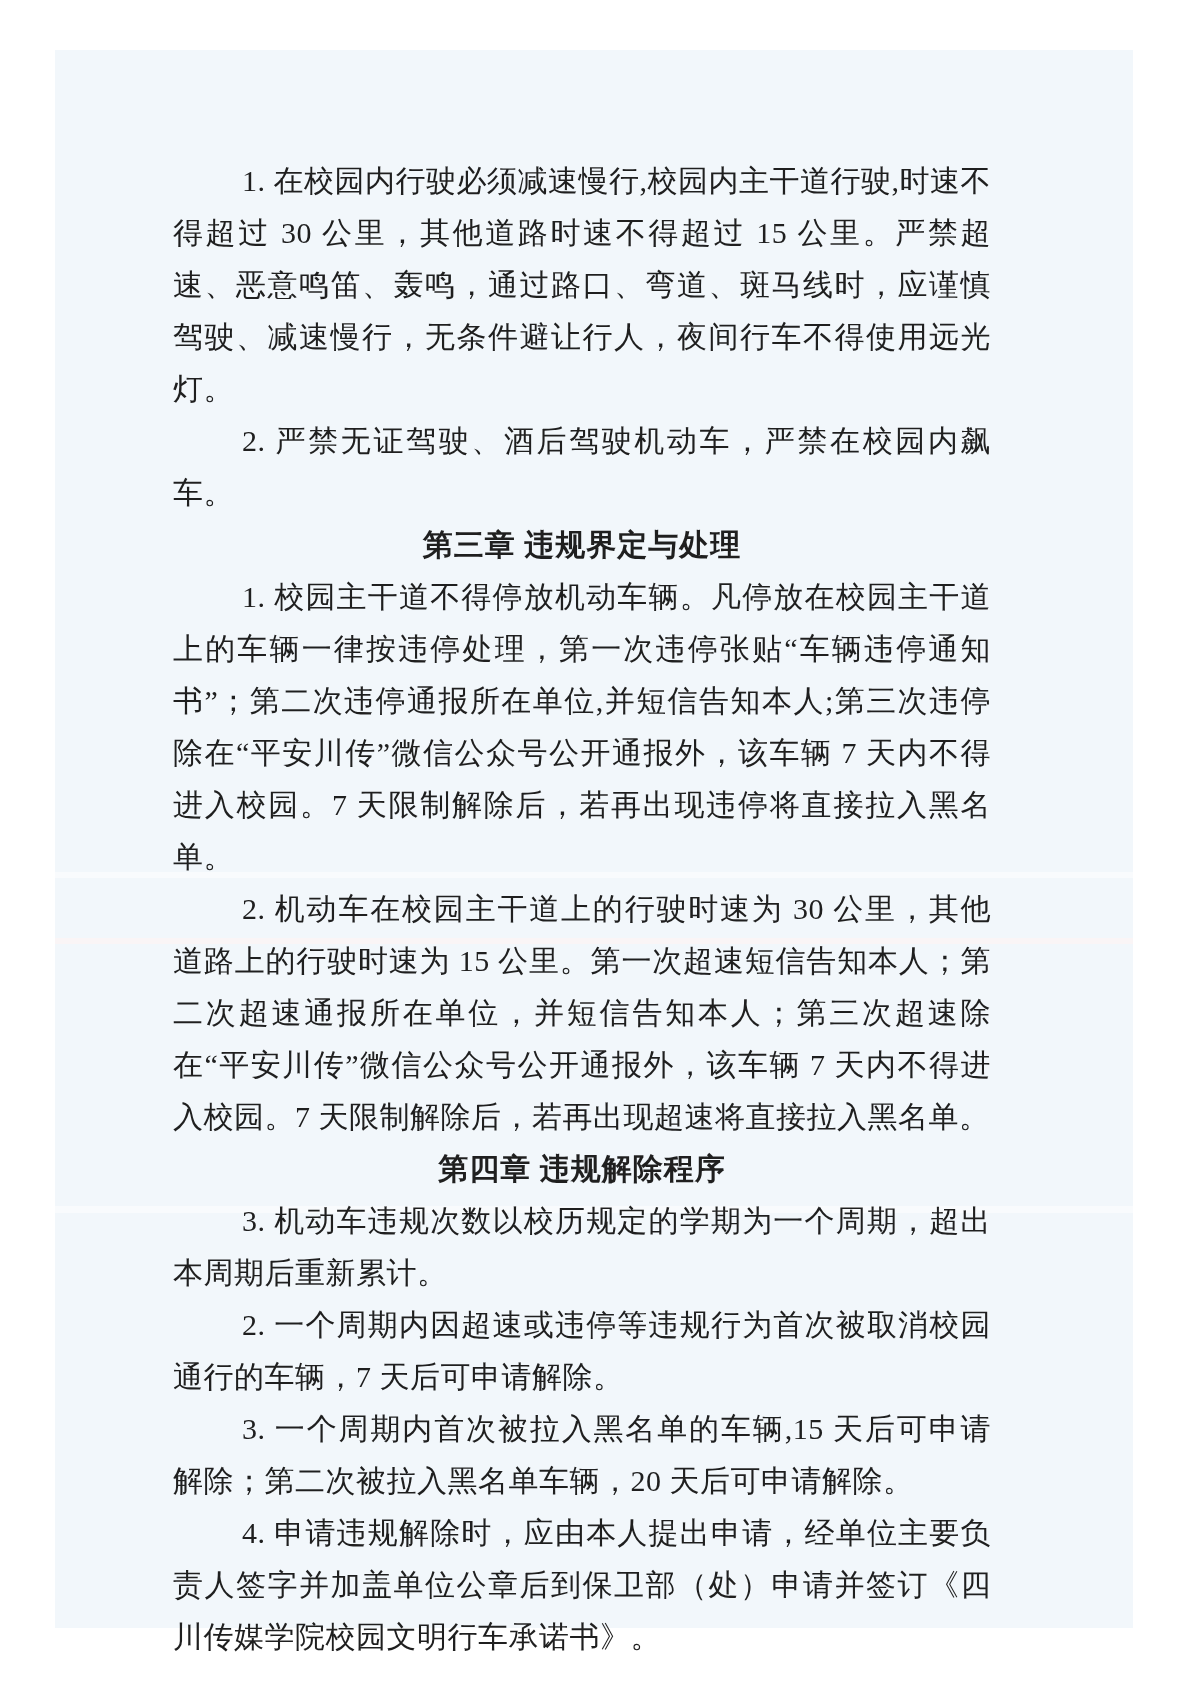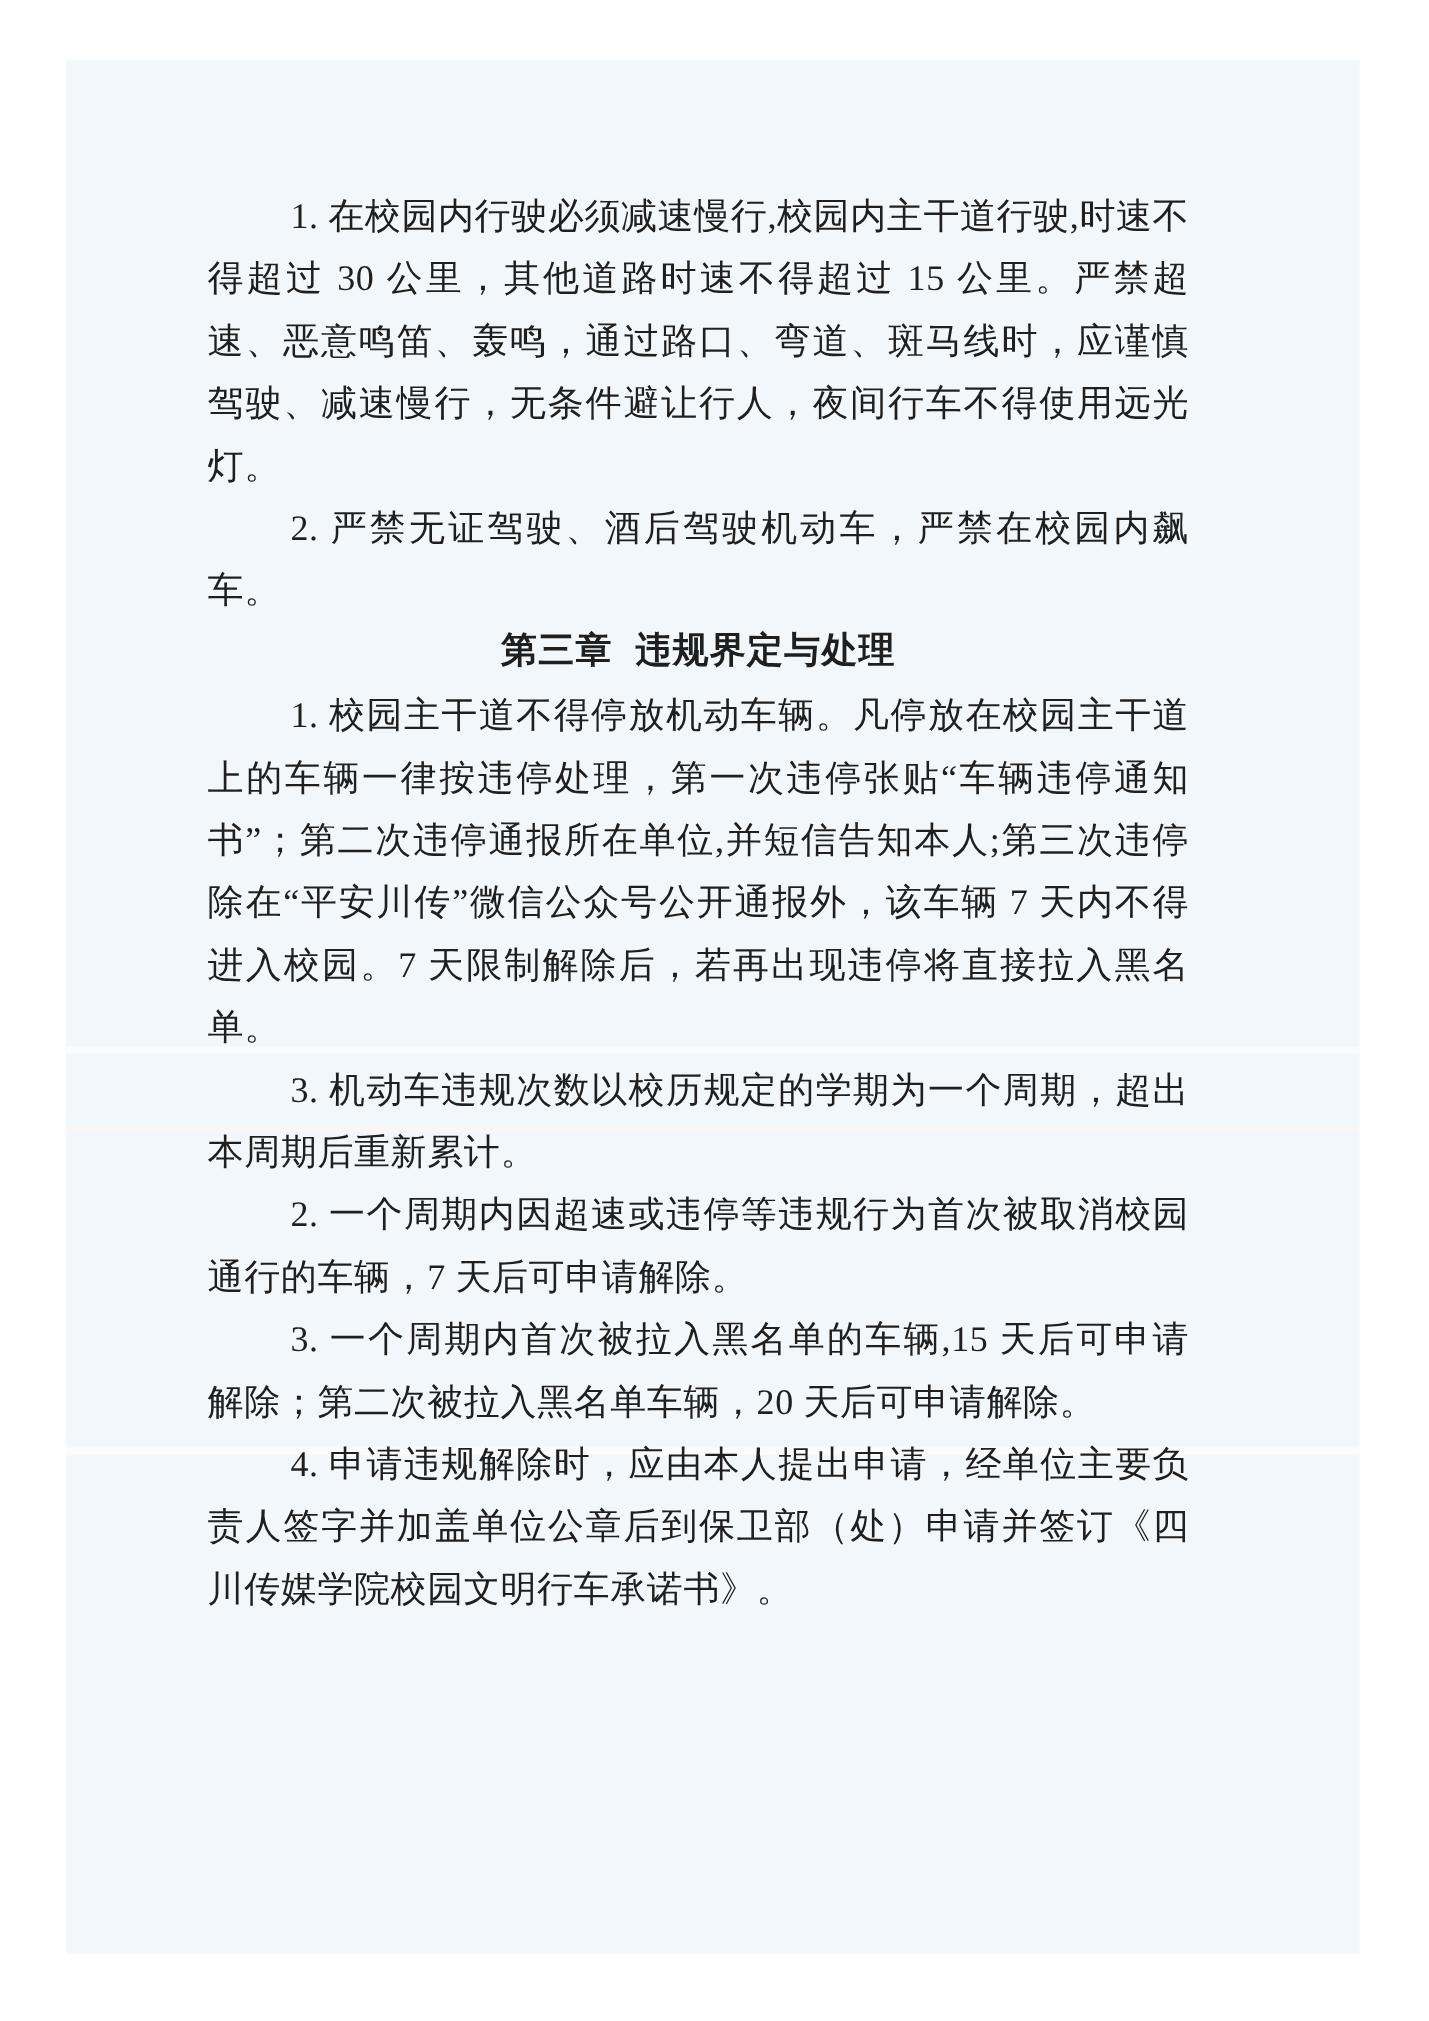--- a/index.html
+++ b/index.html
@@ -52,36 +52,37 @@
     text-indent: 2.3em;
   }
   .text-block h2 {
     margin: 0;
     font-size: 30px;
     line-height: 52px;
     font-weight: bold;
     text-align: center;
     text-indent: 0;
     letter-spacing: 1px;
-    font-family: Liberation Mono, monospace;
   }
 </style>
 </head>
 <body>
 
 <div class="canvas">
   <div class="paper">
     <div class="band band1"></div>
     <div class="band band2"></div>
     <div class="band band3"></div>
 
     <div class="text-block">
       <p>1. 在校园内行驶必须减速慢行,校园内主干道行驶,时速不得超过 30 公里，其他道路时速不得超过 15 公里。严禁超速、恶意鸣笛、轰鸣，通过路口、弯道、斑马线时，应谨慎驾驶、减速慢行，无条件避让行人，夜间行车不得使用远光灯。</p>
       <p>2. 严禁无证驾驶、酒后驾驶机动车，严禁在校园内飙车。</p>
       <h2>第三章 违规界定与处理</h2>
       <p>1. 校园主干道不得停放机动车辆。凡停放在校园主干道上的车辆一律按违停处理，第一次违停张贴“车辆违停通知书”；第二次违停通报所在单位,并短信告知本人;第三次违停除在“平安川传”微信公众号公开通报外，该车辆 7 天内不得进入校园。7 天限制解除后，若再出现违停将直接拉入黑名单。</p>
+      <p>2. 机动车在校园主干道上的行驶时速为 30 公里，其他道路上的行驶时速为 15 公里。第一次超速短信告知本人；第二次超速通报所在单位，并短信告知本人；第三次超速除在“平安川传”微信公众号公开通报外，该车辆 7 天内不得进入校园。7 天限制解除后，若再出现超速将直接拉入黑名单。</p>
+      <h2>第四章 违规解除程序</h2>
       <p>3. 机动车违规次数以校历规定的学期为一个周期，超出本周期后重新累计。</p>
       <p>2. 一个周期内因超速或违停等违规行为首次被取消校园通行的车辆，7 天后可申请解除。</p>
       <p>3. 一个周期内首次被拉入黑名单的车辆,15 天后可申请解除；第二次被拉入黑名单车辆，20 天后可申请解除。</p>
       <p>4. 申请违规解除时，应由本人提出申请，经单位主要负责人签字并加盖单位公章后到保卫部（处）申请并签订《四川传媒学院校园文明行车承诺书》。</p>
     </div>
   </div>
 </div>
 
 </body></html>

